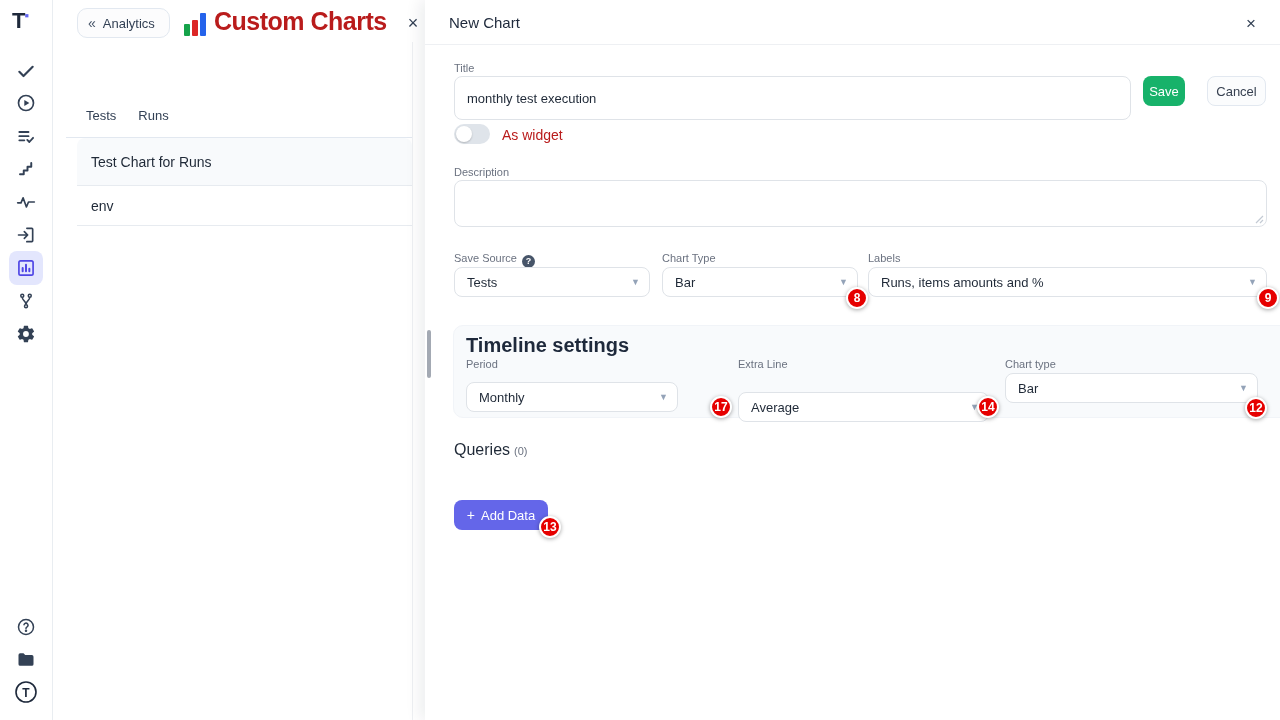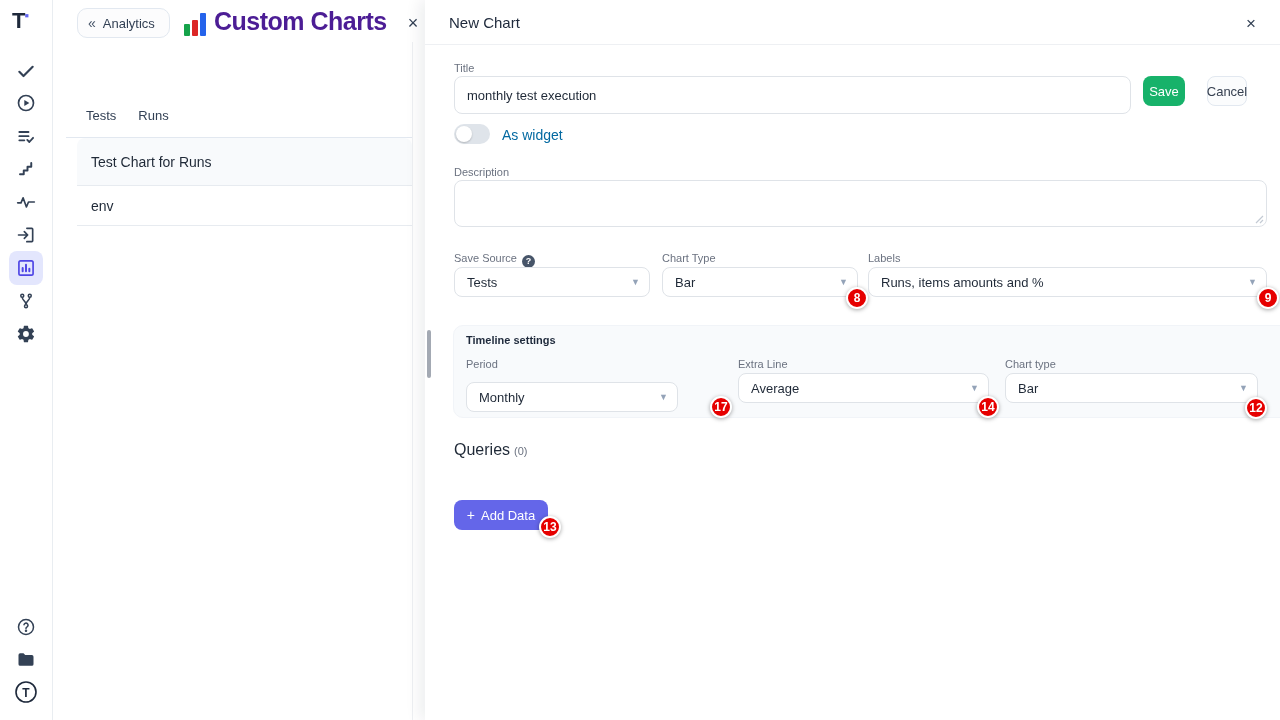--- a/index.html
+++ b/index.html
@@ -36,21 +36,21 @@
   }
   .back-btn .chev { font-size:14px; color:#475569; }
   .title-icon { position:absolute; left:131px; top:12px; width:25px; height:24px;
     display:flex; align-items:flex-end; gap:2px; }
   .title-icon i { display:block; width:6px; border-radius:1px; }
   .ti-g { height:12px; background:#16a34a; }
   .ti-r { height:16px; background:#dc2626; }
   .ti-b { height:23px; background:#2563eb; }
   .page-title {
     position:absolute; left:161px; top:7px; font-size:25px; font-weight:bold;
-    color:#4c1d95; letter-spacing:-0.5px; white-space:nowrap;
+    color:#b91c1c; letter-spacing:-0.5px; white-space:nowrap;
   }
   .panel-close {
     position:absolute; left:340px; top:5px; width:40px; height:36px; background:#fff;
     border-radius:10px 0 0 0; display:flex; align-items:center; justify-content:center;
     font-size:18px; color:#334155; cursor:pointer;
   }
   .list-edge { position:absolute; left:359px; top:42px; bottom:0; width:1px; background:#eef0f3; }
   .tabs { position:absolute; left:33px; top:108px; display:flex; gap:22px; font-size:13px; color:#334155; }
   .tab { cursor:pointer; padding-bottom:6px; }
   .tabs-divider { position:absolute; left:13px; top:137px; width:346px; height:1px; background:#e2e8f0; }
@@ -71,35 +71,35 @@
     position:absolute; left:425px; top:0; width:855px; height:720px; background:#fff;
     box-shadow:-6px 0 14px rgba(15,23,42,.07); z-index:10;
   }
   .fp-header { position:absolute; left:0; top:0; width:100%; height:45px; border-bottom:1px solid #eef0f3; }
   .fp-title { position:absolute; left:24px; top:14px; font-size:15px; font-weight:500; color:#1e293b; }
   .fp-close { position:absolute; right:17px; top:12px; font-size:17px; color:#334155; cursor:pointer;
     width:24px; height:24px; display:flex; align-items:center; justify-content:center; }
 
   .flabel { position:absolute; font-size:11px; color:#6b7280; }
   .text-input {
-    position:absolute; height:38px; border:1px solid #dfe3e8; border-radius:8px;
+    position:absolute; height:44px; border:1px solid #dfe3e8; border-radius:8px;
     font-family:"Liberation Sans", sans-serif; font-size:13px; color:#1f2937;
     padding:0 12px; background:#fff; outline:none;
   }
   .btn { position:absolute; height:30px; border-radius:8px; font-size:13px; cursor:pointer;
     display:flex; align-items:center; justify-content:center; border:none;
     font-family:"Liberation Sans", sans-serif; }
   .btn-save { left:718px; top:76px; width:42px; background:#17b26a; color:#fff; }
-  .btn-cancel { left:782px; top:76px; width:40px; background:#fbfcfd; color:#374151; border:1px solid #e2e8f0; }
+  .btn-cancel { left:782px; top:76px; width:59px; background:#fbfcfd; color:#374151; border:1px solid #e2e8f0; }
 
   .toggle { position:absolute; left:29px; top:124px; width:36px; height:20px; background:#dfe4ea;
     border-radius:10px; cursor:pointer; }
   .toggle .knob { position:absolute; left:2px; top:2px; width:16px; height:16px; background:#fff;
     border-radius:50%; box-shadow:0 1px 2px rgba(0,0,0,.2); }
-  .toggle-label { position:absolute; left:77px; top:127px; font-size:14px; color:#0369a1; }
+  .toggle-label { position:absolute; left:77px; top:127px; font-size:14px; color:#b91c1c; }
 
   .textarea {
     position:absolute; left:29px; top:180px; width:813px; height:47px;
     border:1px solid #dfe3e8; border-radius:8px; background:#fff; resize:none;
   }
   .resize-grip { position:absolute; left:830px; top:215px; width:9px; height:9px; pointer-events:none; }
 
   .select {
     position:absolute; height:30px; border:1px solid #dfe3e8; border-radius:8px; background:#fff;
     font-size:13px; color:#1f2937; display:flex; align-items:center; padding:0 24px 0 12px;
@@ -108,21 +108,21 @@
   .select .caret { position:absolute; right:9px; top:50%; transform:translateY(-50%);
     font-size:9px; color:#94a3b8; }
   .help-dot { display:inline-flex; width:13px; height:13px; border-radius:50%; background:#475569;
     color:#fff; font-size:9px; font-weight:bold; align-items:center; justify-content:center;
     margin-left:5px; vertical-align:-2px; }
 
   .timeline-box {
     position:absolute; left:28px; top:325px; width:1262px; height:93px;
     background:#f8fafc; border:1px solid #f1f4f8; border-radius:10px;
   }
-  .tl-heading { position:absolute; left:41px; top:334px; font-size:11px; font-weight:600; color:#1e293b; }
+  .tl-heading { position:absolute; left:41px; top:334px; font-size:20px; font-weight:600; color:#1e293b; }
 
   .queries-heading { position:absolute; left:29px; top:441px; font-size:16px; font-weight:500; color:#1f2937; }
   .queries-count { font-size:11px; font-weight:normal; color:#6b7280; margin-left:4px; }
   .btn-add-query { left:29px; top:500px; width:94px; background:#6466e9; color:#fff; gap:6px; }
   .btn-add-query .plus { font-size:14px; }
 
   
   .badge {
     position:absolute; width:22px; height:22px; border-radius:50%;
     background:#e60000; border:2px solid #fff; color:#fff;
@@ -284,21 +284,21 @@
   <div class="timeline-box"></div>
   <div class="tl-heading">Timeline settings</div>
 
   <div class="flabel" style="left:41px; top:358px">Period</div>
   <div class="select" style="left:41px; top:382px; width:212px">
     <span>Monthly</span>
     <span class="caret">▼</span>
   </div>
 
   <div class="flabel" style="left:313px; top:358px">Extra Line</div>
-  <div class="select" style="left:313px; top:373px; width:251px">
+  <div class="select" style="left:313px; top:392px; width:251px">
     <span>Average</span>
     <span class="caret">▼</span>
   </div>
 
   <div class="flabel" style="left:580px; top:358px">Chart type</div>
   <div class="select" style="left:580px; top:373px; width:253px">
     <span>Bar</span>
     <span class="caret">▼</span>
   </div>
 

